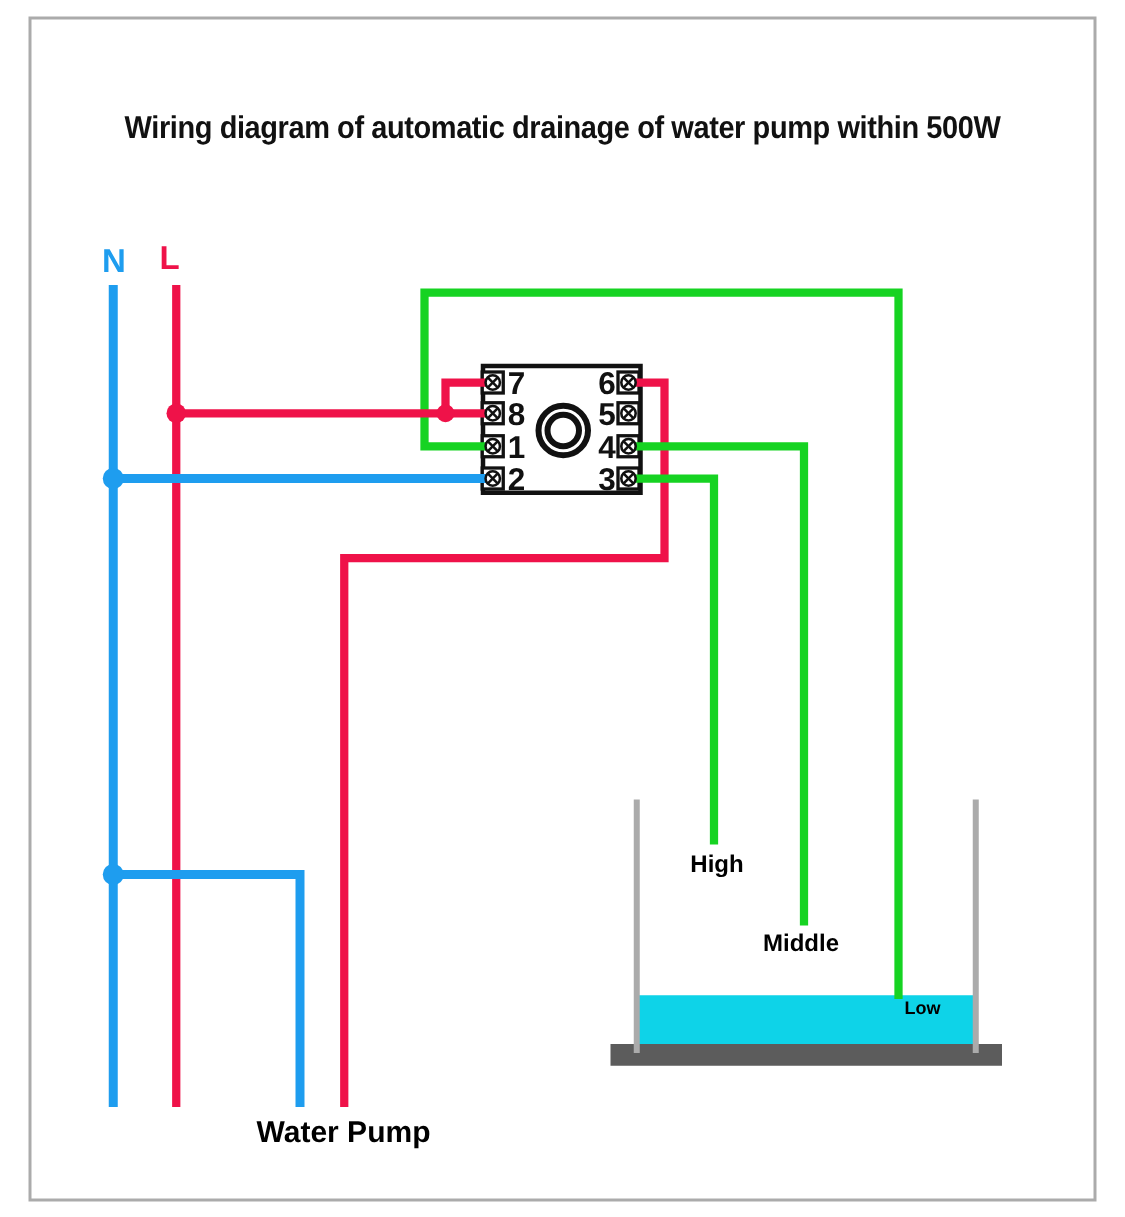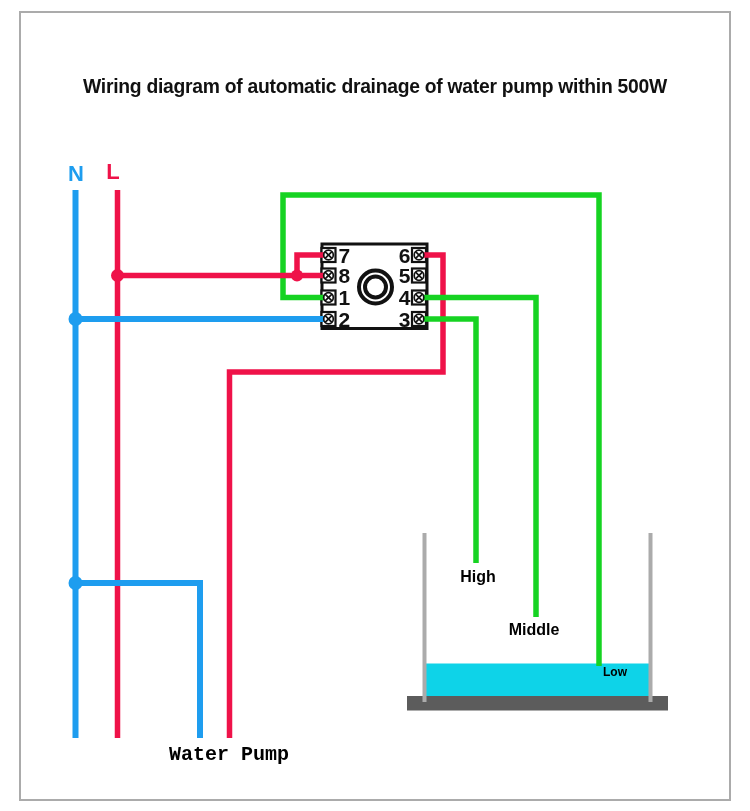--- a/index.html
+++ b/index.html
@@ -10,21 +10,21 @@
   .title{position:absolute;left:19px;top:74px;width:712px;text-align:center;
          font-weight:bold;font-size:21px;color:#111;transform:scaleX(.92);
          transform-origin:50% 50%;letter-spacing:-.3px;white-space:nowrap;}
   .lbl{position:absolute;font-weight:bold;color:#000000;transform:translateX(-50%);
        white-space:nowrap;line-height:1.1;}
   .lbl-n{left:76px;top:162px;font-size:22px;color:#1E9DEF;}
   .lbl-l{left:113px;top:160px;font-size:22px;color:#EF1249;}
   .lbl-high{left:478px;top:568px;font-size:16px;}
   .lbl-middle{left:534px;top:621px;font-size:16px;text-align:center;}
   .lbl-low{left:599px;top:666px;font-size:12px;margin-left:16px;}
-  .lbl-pump{left:229px;top:744px;font-size:20px;font-family:Liberation Mono, monospace;}
+  .lbl-pump{left:229px;top:744px;font-size:20px;}
   svg.wiring{position:absolute;left:0;top:0;}
   .w{fill:none;stroke-linecap:butt;stroke-linejoin:miter;stroke-width:5.5px;}
   .live{stroke:#EF1249;}
   .neutral{stroke:#1E9DEF;stroke-width:6px;}
   .probe{stroke:#16D322;}
   .dot-live{fill:#EF1249;}
   .dot-neutral{fill:#1E9DEF;}
   .cbox{fill:#fff;stroke:#111;stroke-width:3px;}
   .ring{fill:none;stroke:#111;stroke-width:4px;}
   .tsq{fill:#fff;stroke:#111;stroke-width:2.2px;}

